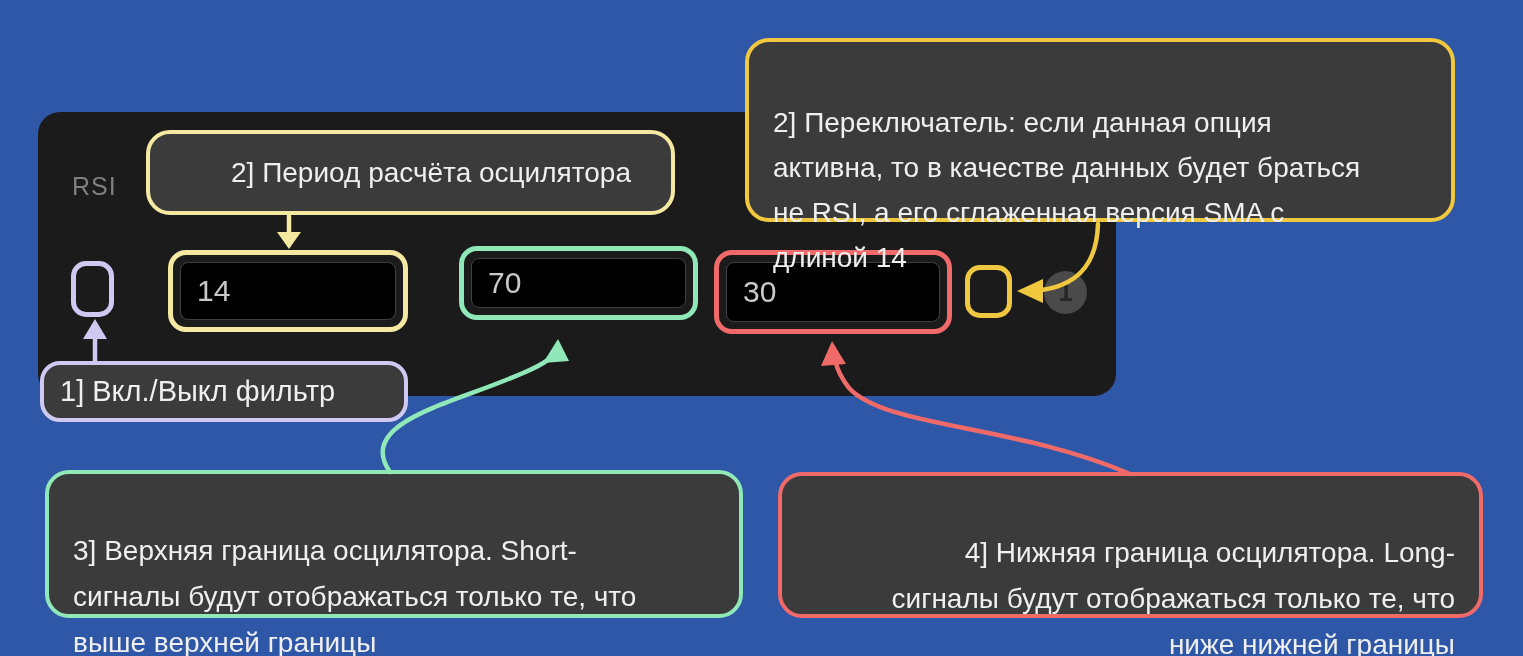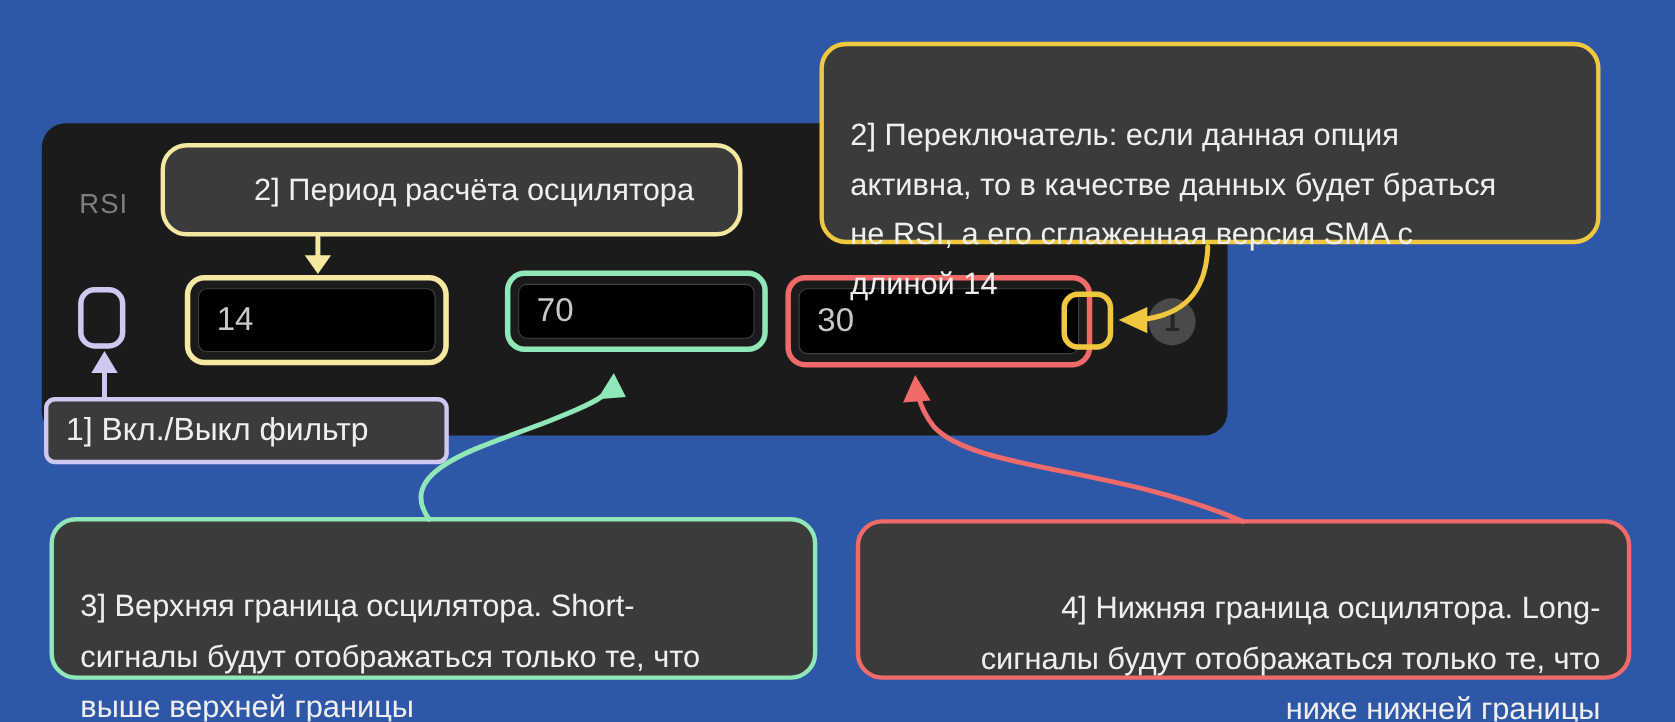--- a/index.html
+++ b/index.html
@@ -19,21 +19,21 @@
     background:var(--panel);border-radius:22px;
   }
   .rsi-label{
     position:absolute;left:72px;top:172px;
     font-size:25px;color:var(--labelGray);letter-spacing:1px;
   }
   .hl{position:absolute;border-radius:18px;}
   .hl-cb1{left:71px;top:261px;width:43px;height:56px;border:5px solid var(--lavender);border-radius:15px;}
   .hl-period{left:168px;top:250px;width:240px;height:82px;border:5px solid var(--paleYellow);}
   .hl-upper{left:443px;top:246px;width:239px;height:74px;border:5px solid var(--mint);margin-left:16px;}
-  .hl-lower{left:714px;top:250px;width:279px;height:84px;border:5px solid var(--coral);}
+  .hl-lower{left:714px;top:250px;width:238px;height:84px;border:5px solid var(--coral);}
   .hl-cb2{left:965px;top:265px;width:47px;height:53px;border:5px solid var(--gold);border-radius:15px;}
   .field{
     position:absolute;left:7px;top:7px;right:7px;bottom:7px;
     background:#000000;border:1px solid #3F3F3F;border-radius:8px;
     color:var(--inputText);font-size:30px;padding-left:16px;
     font-family:"Liberation Sans","DejaVu Sans",sans-serif;outline:none;width:calc(100% - 14px);
   }
   .info-circle{
     position:absolute;left:1044px;top:271px;width:43px;height:43px;border-radius:50%;
     background:#4A4A4A;display:flex;align-items:center;justify-content:center;
@@ -42,21 +42,21 @@
   .callout{
     position:absolute;background:var(--annotationFill);
     color:var(--textLight);font-size:28px;white-space:pre-line;
     border-radius:24px;
   }
   .callout-2{left:146px;top:130px;width:529px;height:85px;border:4px solid var(--paleYellow);
     display:flex;align-items:center;padding-left:41px;justify-content:center;}
   .callout-5{left:745px;top:38px;width:710px;height:184px;border:4px solid var(--gold);
     padding:13px 24px;line-height:45px;}
   .callout-1{left:40px;top:361px;width:368px;height:61px;border:4px solid var(--lavender);
-    border-radius:10px;display:flex;align-items:center;padding-left:16px;font-size:29px;}
+    border-radius:20px;display:flex;align-items:center;padding-left:16px;font-size:29px;}
   .callout-3{left:45px;top:470px;width:698px;height:148px;border:4px solid var(--mint);
     padding:8px 24px;line-height:46px;}
   .callout-4{left:778px;top:472px;width:705px;height:146px;border:4px solid var(--coral);
     padding:8px 24px;line-height:46px;text-align:right;}
   .arrow-overlay{position:absolute;left:0;top:0;width:1523px;height:656px;pointer-events:none;}
 </style>
 </head>
 <body>
 
 <div class="panel"></div>

